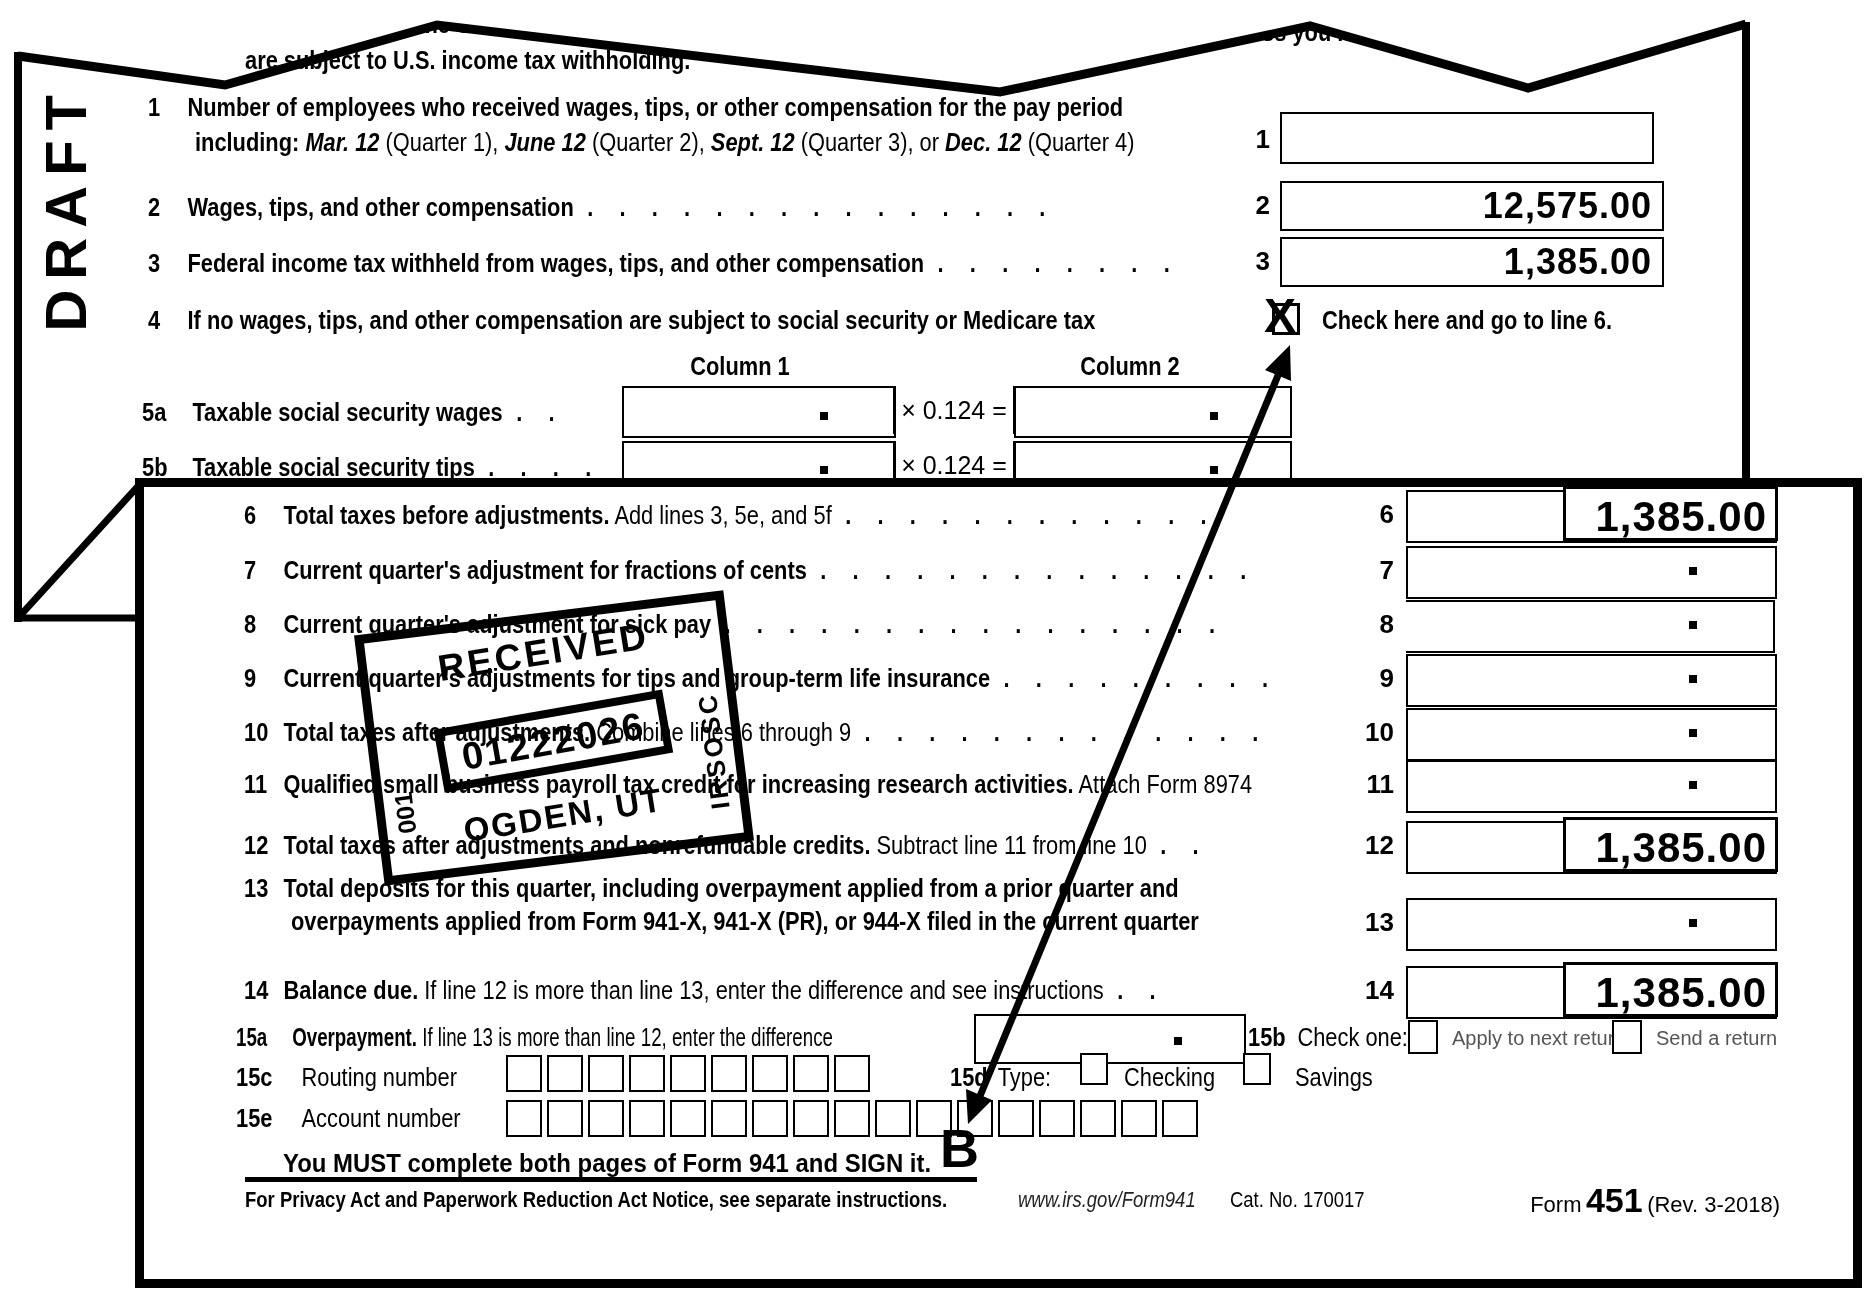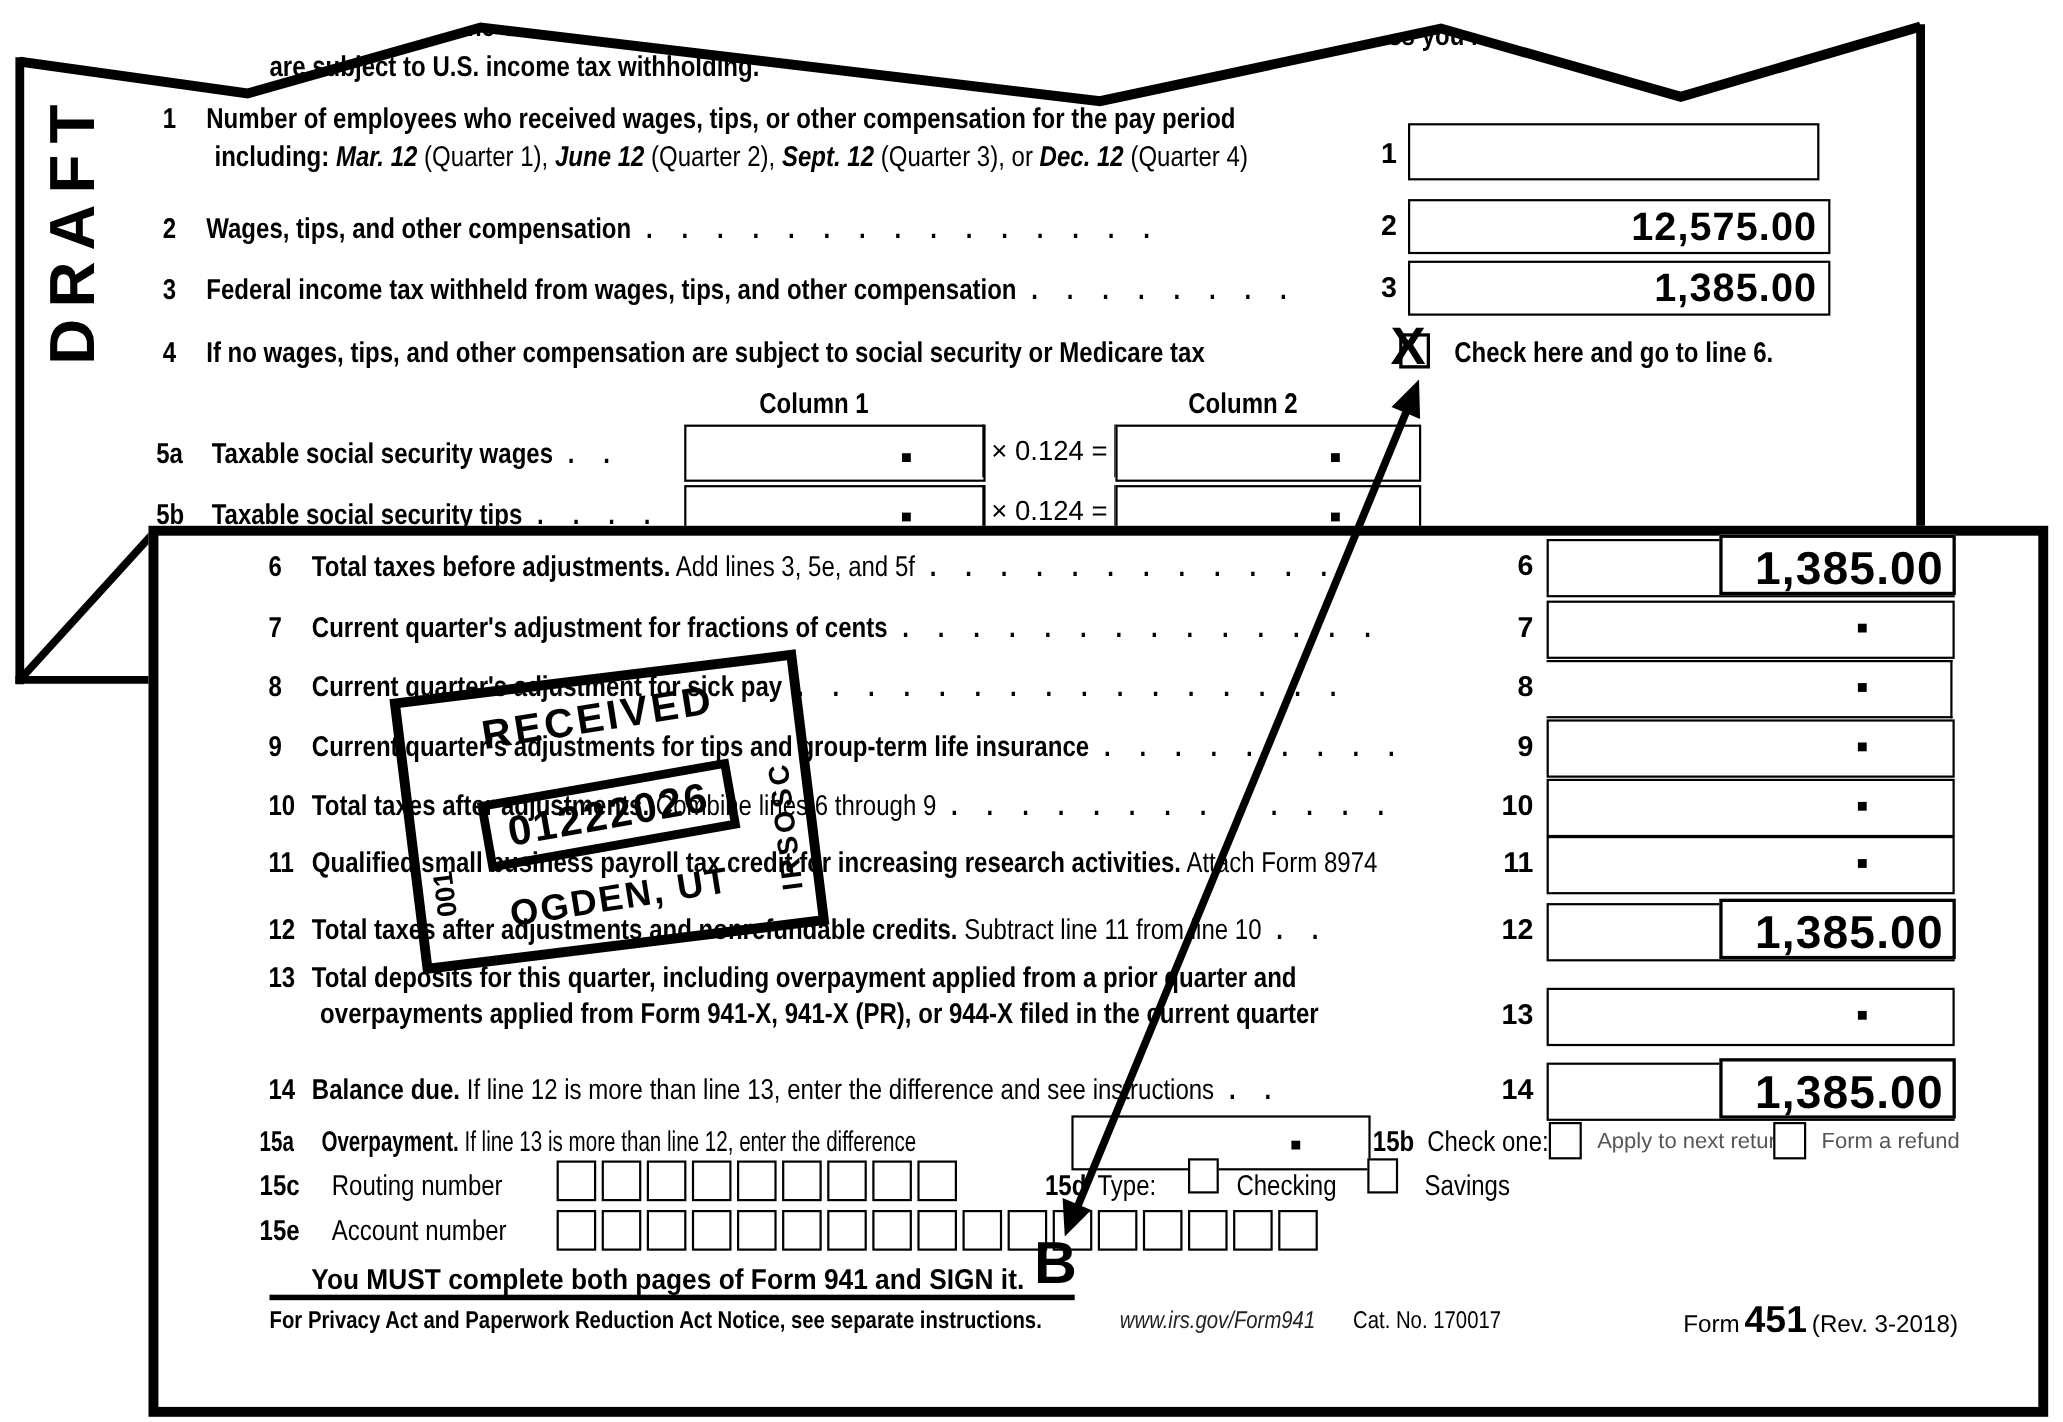--- a/index.html
+++ b/index.html
@@ -190,21 +190,21 @@
       <span class="lnum2" style="width:78px;">15a</span><span>Overpayment.</span><span class="reg"> If line 13 is more than line 12, enter the difference</span>
     </div>
     <div class="cbox" style="left:830px;top:527px;width:268px;height:46px;"></div>
     <span class="dotsq" style="left:1030px;top:550px;"></span>
     <div class="row" style="left:1104px;top:530px;">
       <span>15b</span><span class="reg" style="margin-left:14px;">Check one:</span>
     </div>
     <div class="ckbx" style="left:1264px;top:533px;width:30px;height:34px;"></div>
     <div class="abs faint" style="left:1308px;top:540px;">Apply to next return</div>
     <div class="ckbx" style="left:1468px;top:533px;width:30px;height:34px;"></div>
-    <div class="abs faint" style="left:1512px;top:540px;">Form a refund</div>
+    <div class="abs faint" style="left:1512px;top:540px;">Send a return</div>
 
     <div class="row" style="left:92px;top:570px;">
       <span class="lnum2" style="width:78px;">15c</span><span class="reg">Routing number</span>
     </div>
     <span class="sbox" style="left:362px;top:568px;"></span>
     <span class="sbox" style="left:403px;top:568px;"></span>
     <span class="sbox" style="left:444px;top:568px;"></span>
     <span class="sbox" style="left:485px;top:568px;"></span>
     <span class="sbox" style="left:526px;top:568px;"></span>
     <span class="sbox" style="left:567px;top:568px;"></span>

